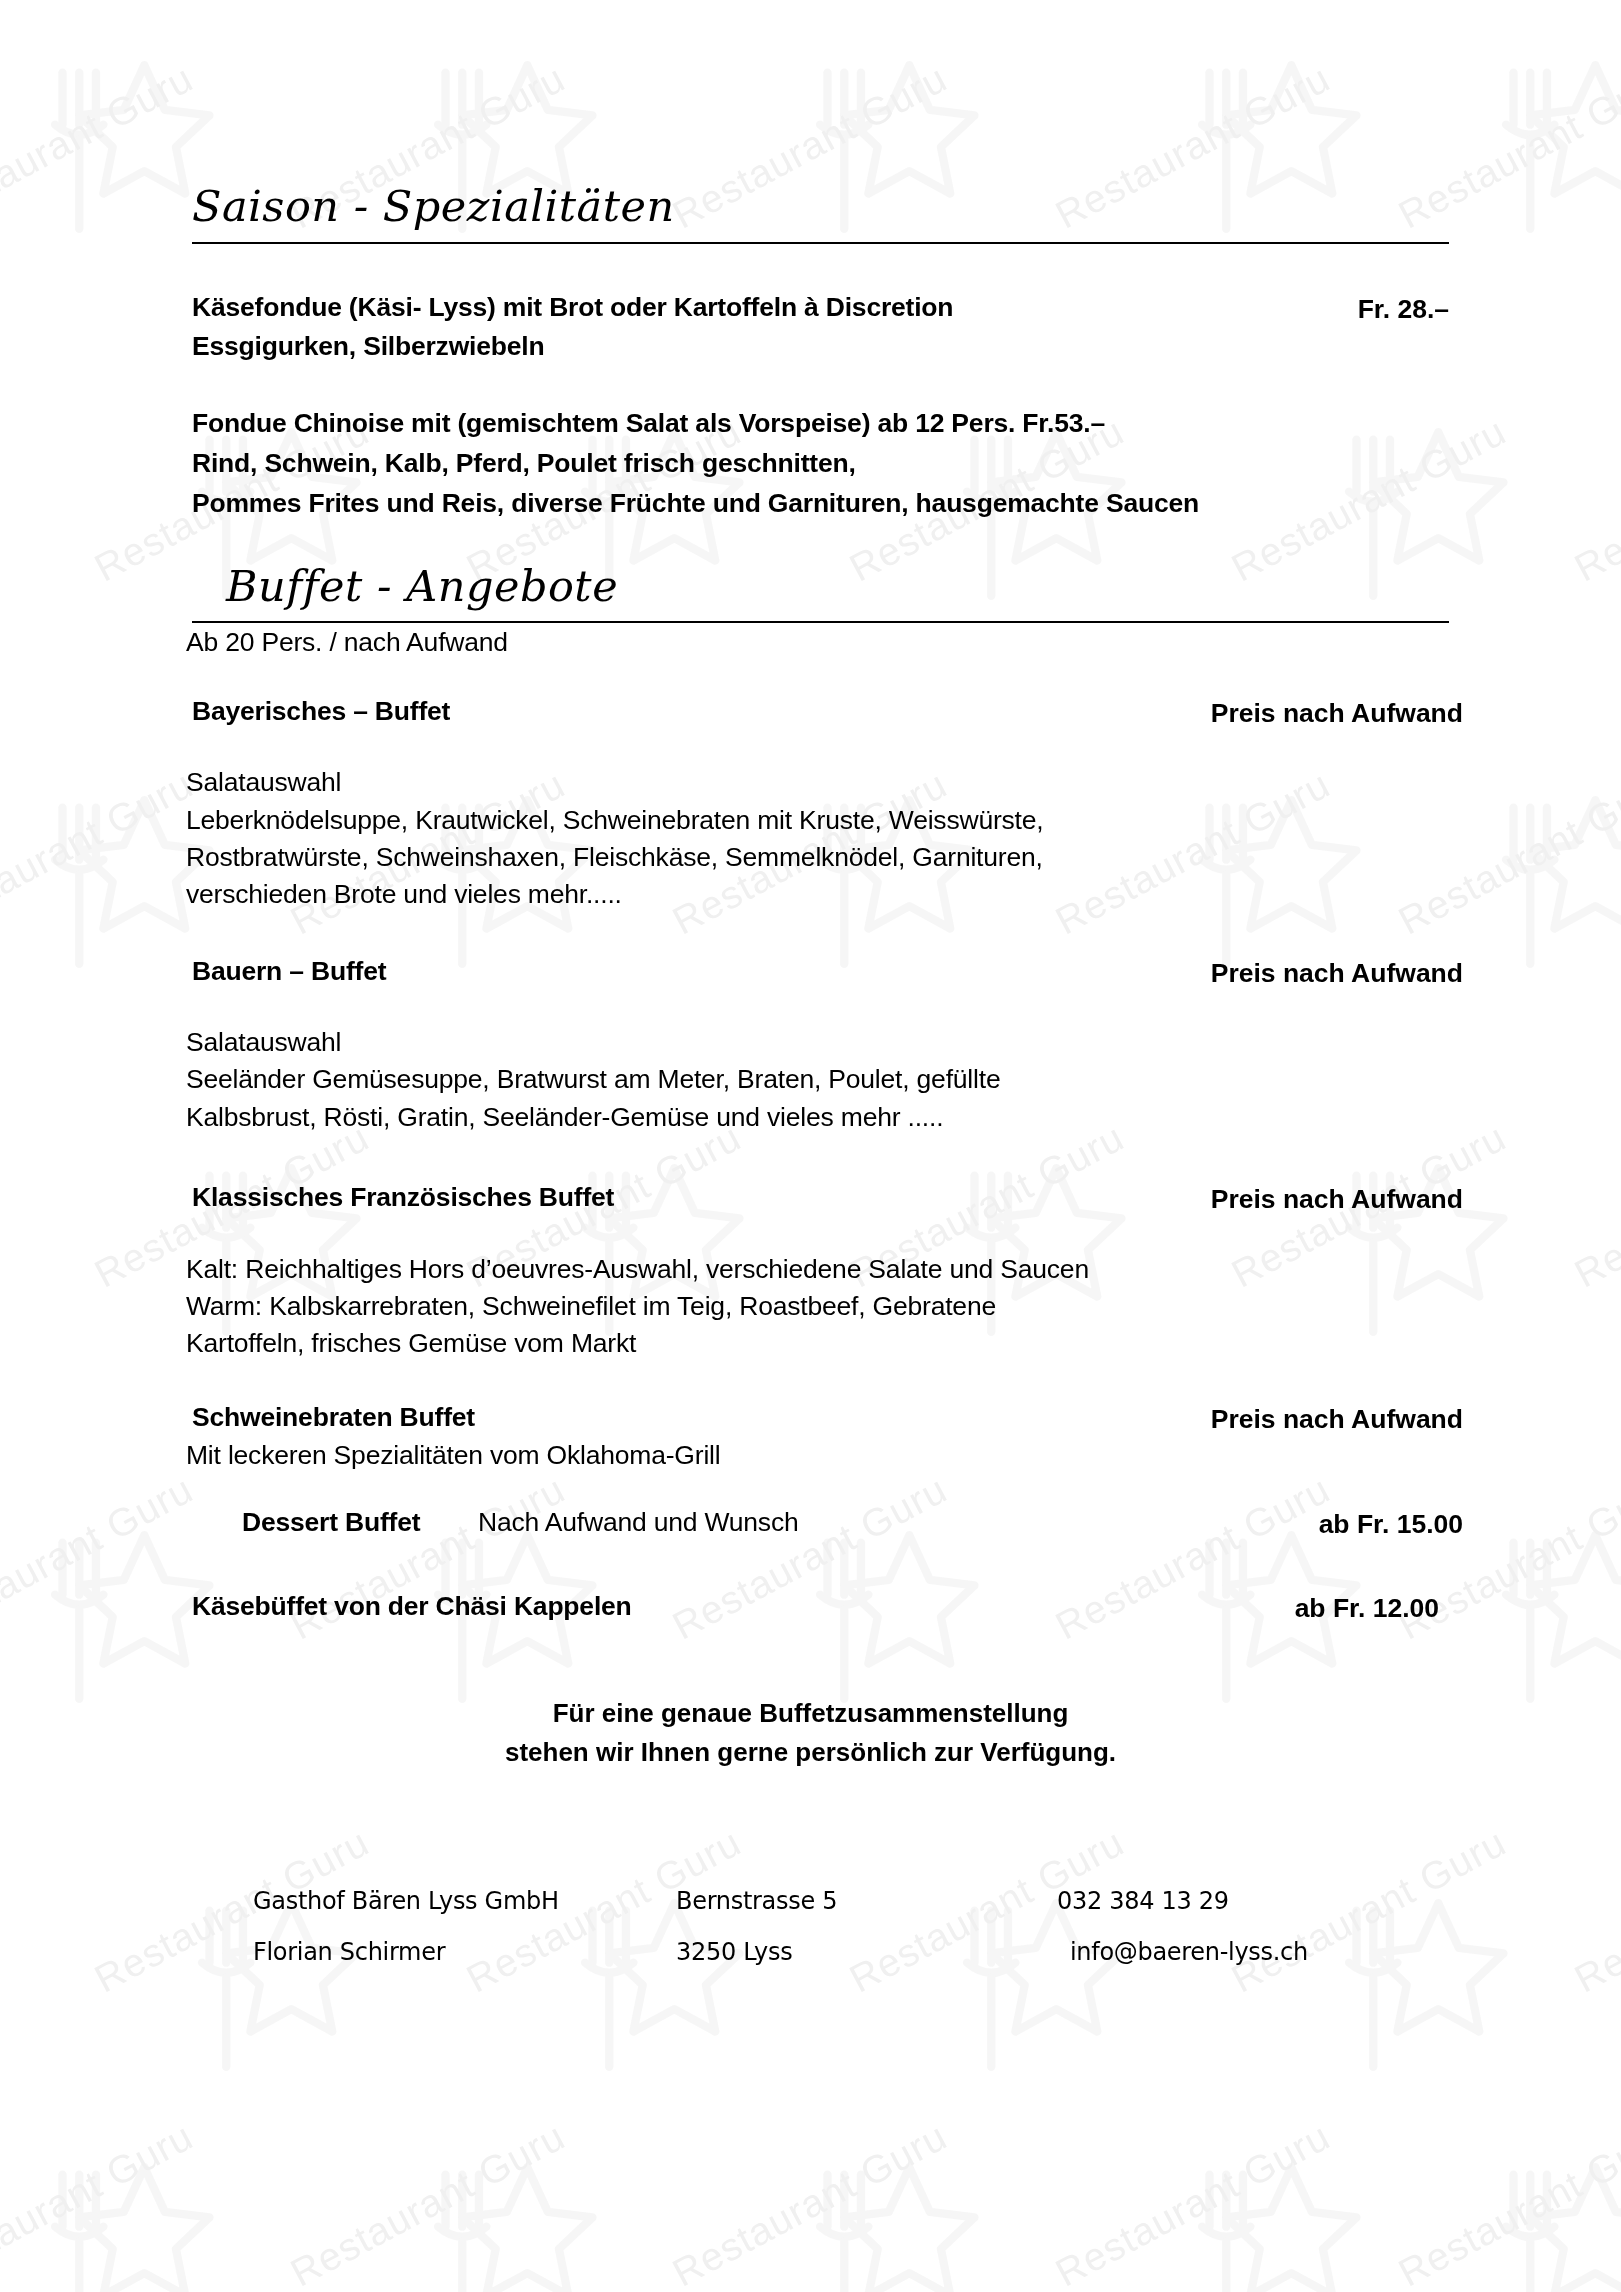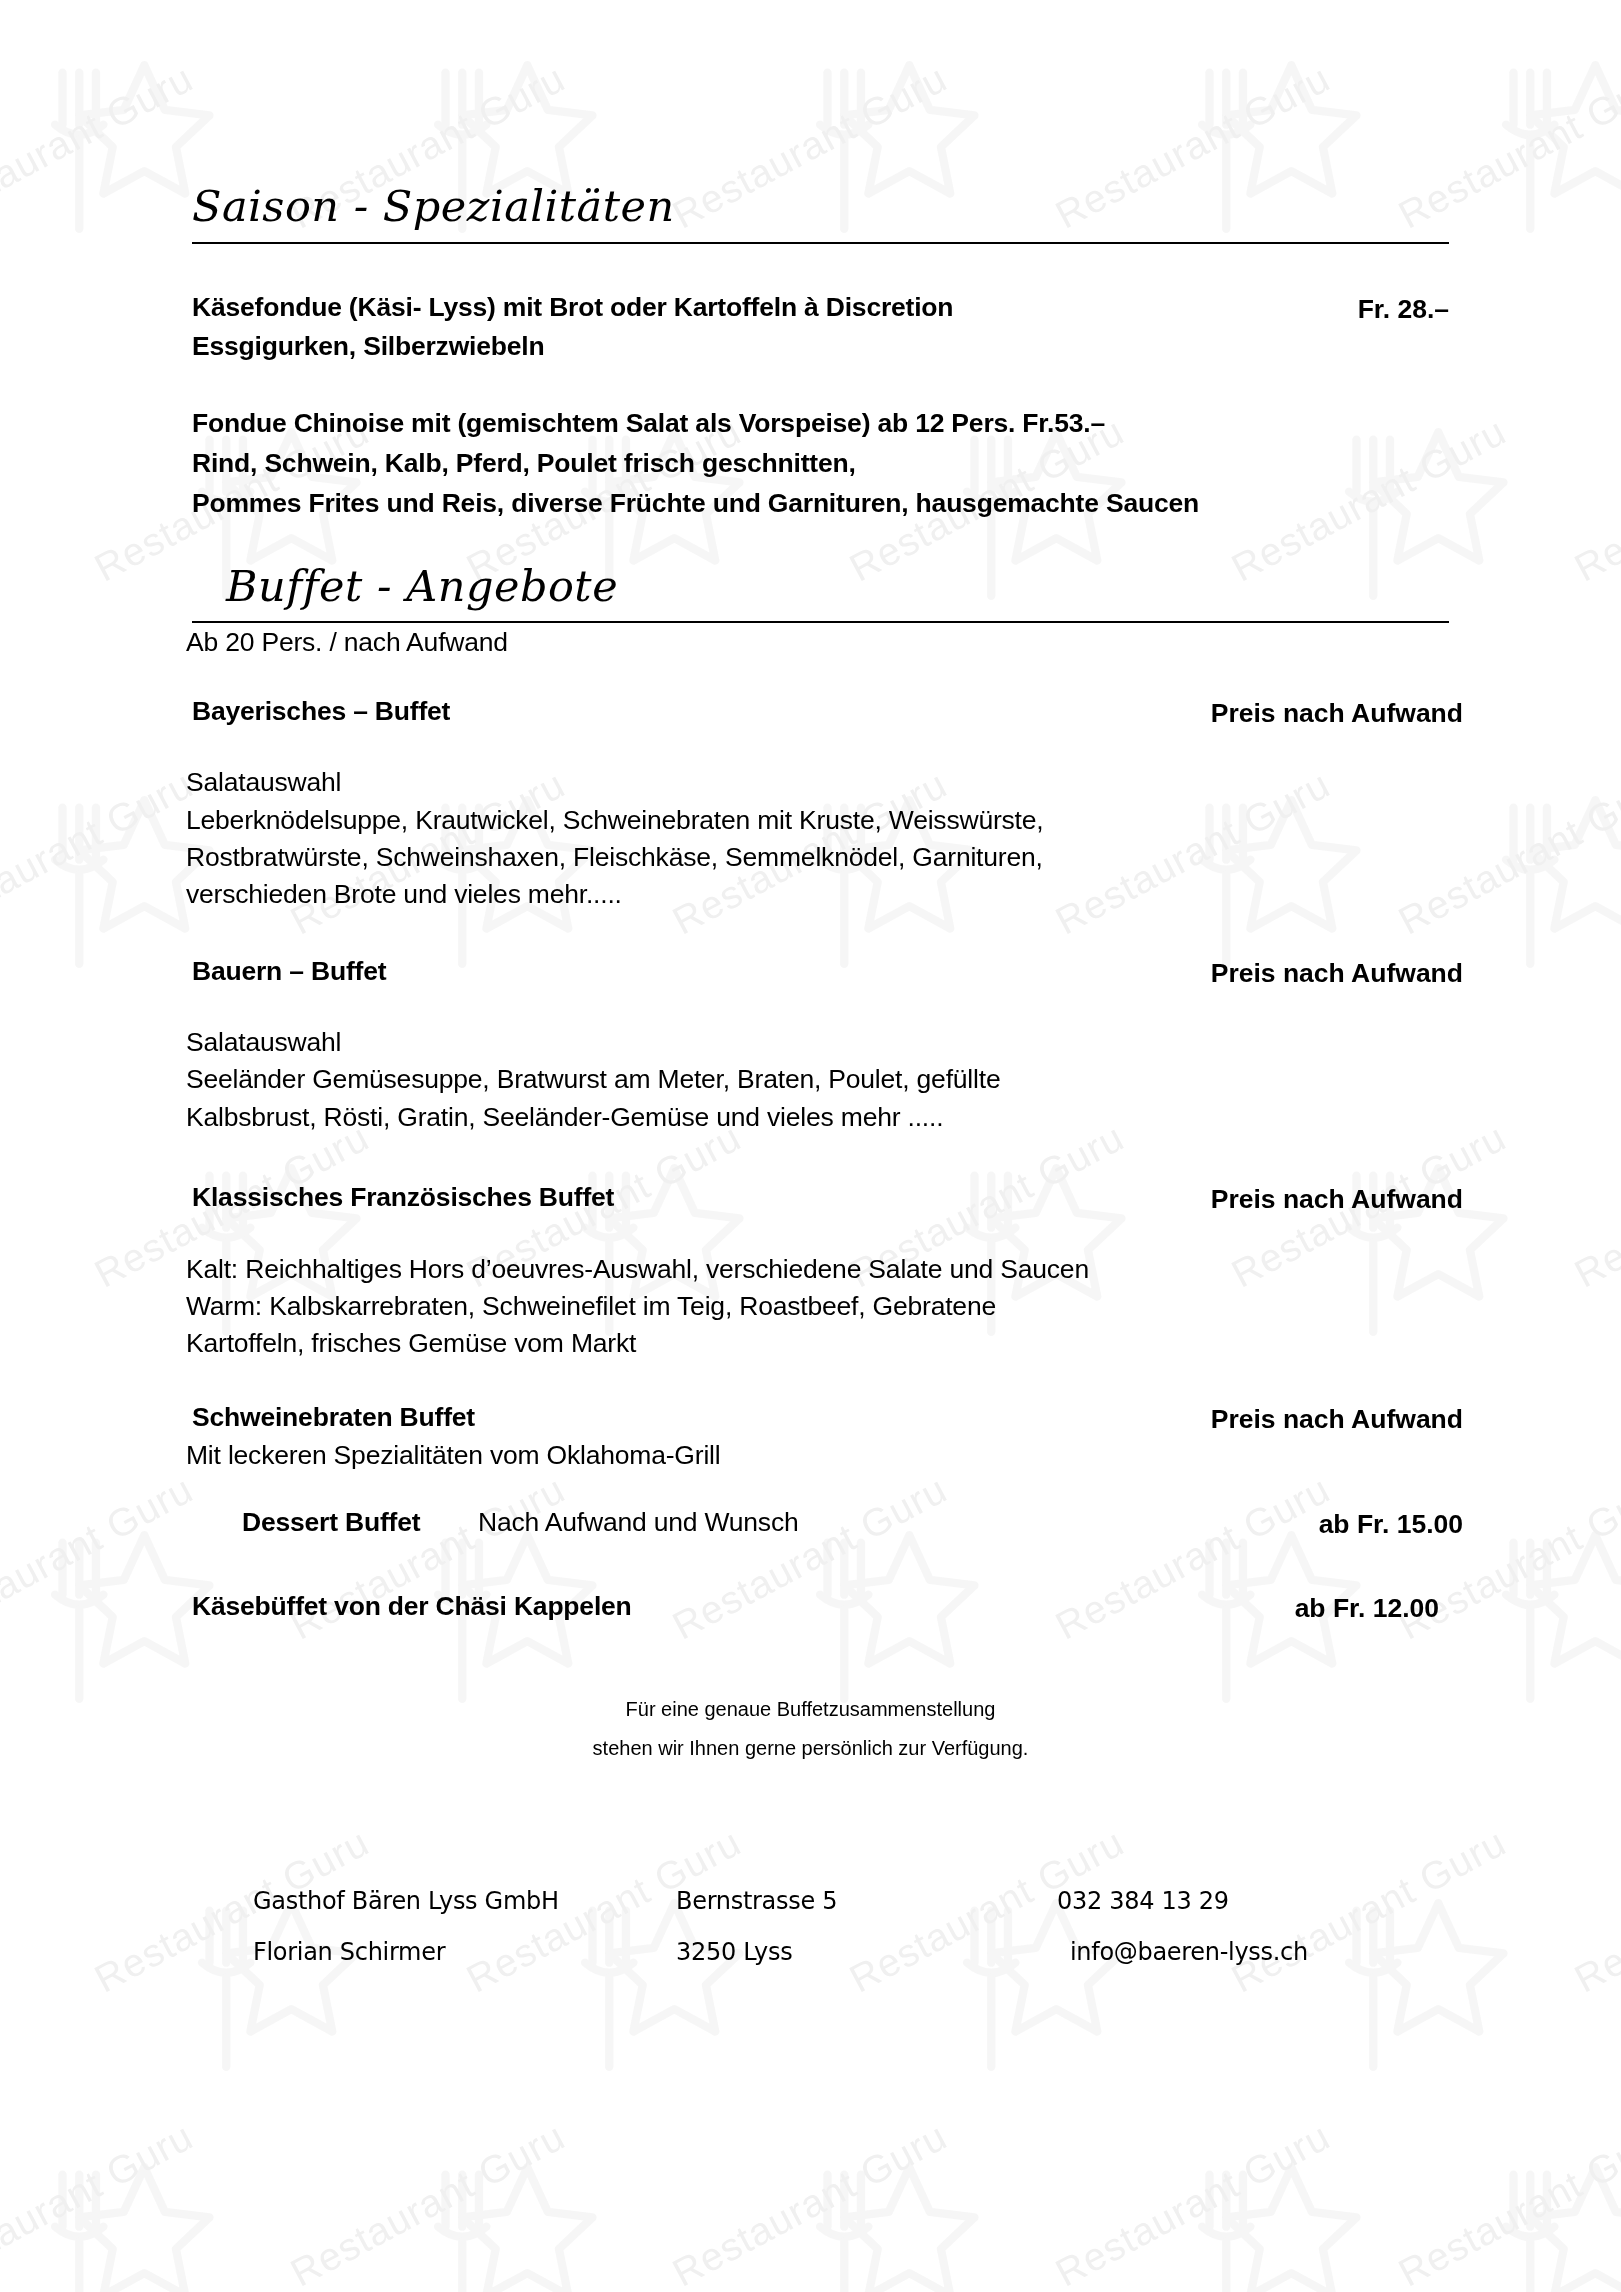--- a/index.html
+++ b/index.html
@@ -89,22 +89,22 @@
     text-align: right;
     color: #000;
   }
 
   .centered {
     position: absolute;
     width: 100%;
     left: 0;
     text-align: center;
     font-family: "Liberation Sans", sans-serif;
-    font-size: 20px;
-    font-weight: normal;
+    font-size: 26px;
+    font-weight: bold;
     color: #000;
   }
 
   .foot {
     position: absolute;
     white-space: nowrap;
     font-family: "DejaVu Sans", sans-serif;
     font-size: 24px;
     font-weight: 400;
     color: #000;

